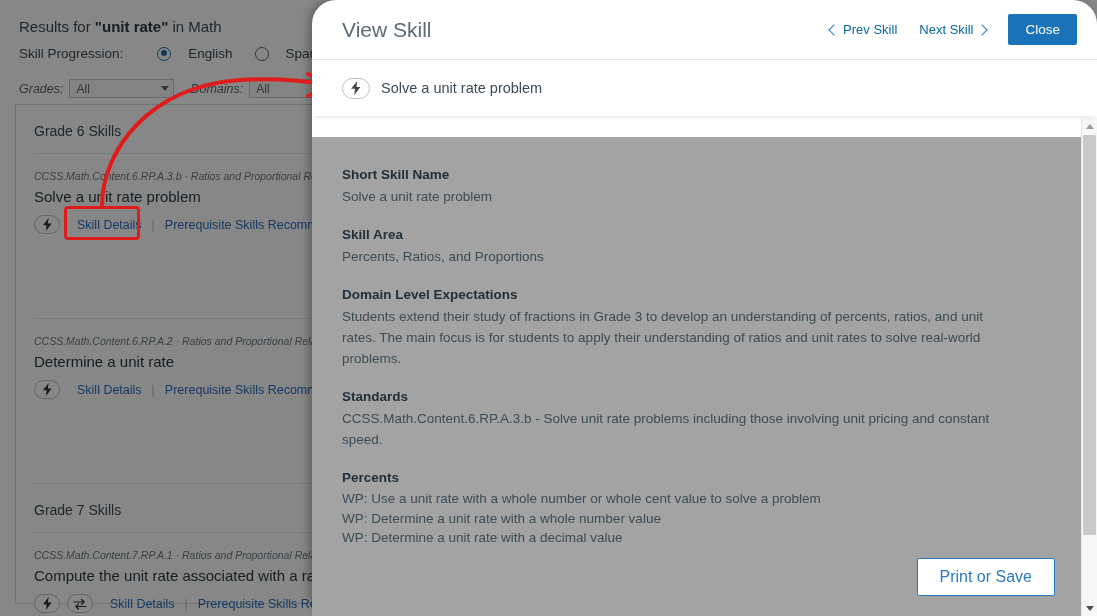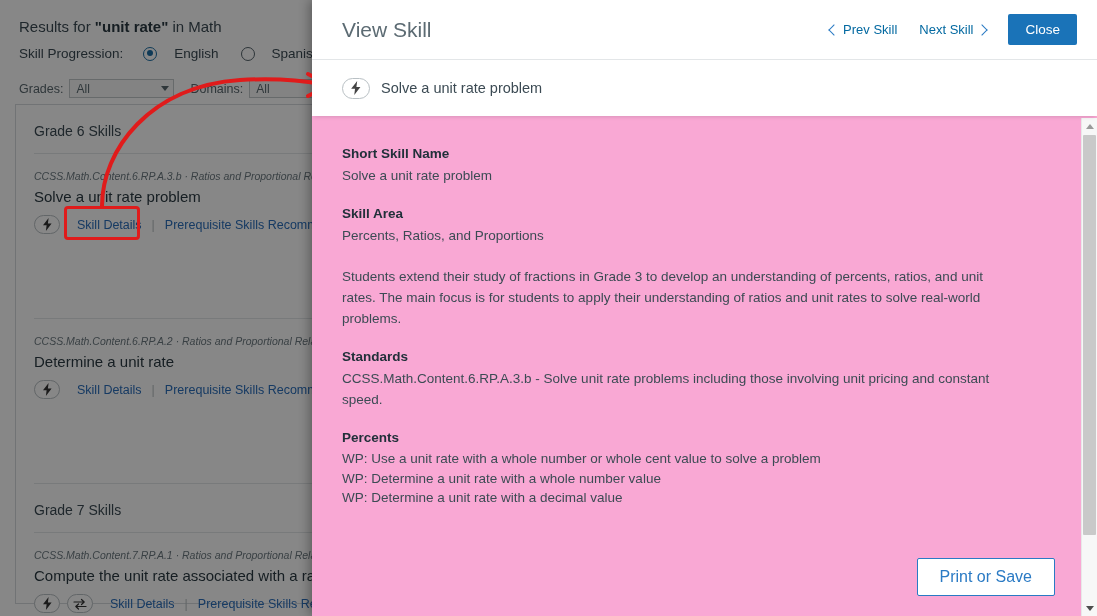--- a/index.html
+++ b/index.html
@@ -22,39 +22,39 @@
     position: absolute; left: 19px; top: 18px;
     font-size: 15px; color: #3c4b54; white-space: nowrap;
   }
   .results-title b { font-weight: bold; color: #2b3a42; }
 
   .prog-row {
     position: absolute; left: 19px; top: 46px;
     display: flex; align-items: center; gap: 0px;
     font-size: 13.5px; color: #3c4b54; white-space: nowrap;
   }
-  .prog-label { margin-right: 20px; }
+  .prog-label { margin-right: 34px; }
   .radio-item { display: flex; align-items: center; gap: 17px; margin-right: 22px; }
   .radio {
     width: 14px; height: 14px; border-radius: 50%;
     border: 1.5px solid #1d6fa5; box-sizing: border-box;
     display: inline-block; position: relative; background: transparent;
   }
   .radio.checked::after {
     content: ""; position: absolute; left: 2.5px; top: 2.5px;
     width: 6px; height: 6px; border-radius: 50%; background: #1d6fa5;
   }
   .radio.unchecked { border-color: #55636b; }
 
   .filters-row {
     position: absolute; left: 19px; top: 79px;
     display: flex; align-items: center;
     font-size: 12.5px; color: #5a686f; white-space: nowrap;
   }
-  .filter-label { margin-right: 6px; }
+  .filter-label { margin-right: 6px; font-style: italic; }
   .select-box {
     width: 105px; height: 19px;
     border: 1px solid #c3c8cb; background: #f7f8f8;
     display: flex; align-items: center; justify-content: space-between;
     padding: 0 4px 0 6px; box-sizing: border-box;
     font-size: 12px; color: #5a686f; margin-right: 16px;
   }
   .select-box .caret {
     width: 0; height: 0;
     border-left: 4px solid transparent; border-right: 4px solid transparent;
@@ -101,20 +101,21 @@
   }
 
   
   #modal {
     position: absolute; left: 312px; top: 0;
     width: 785px; height: 616px;
     background: #ffffff;
     box-shadow: -3px 0 10px rgba(0,0,0,0.30);
     display: flex; flex-direction: column;
     box-sizing: border-box;
+    border-radius: 24px;
   }
   .modal-header {
     height: 60px; flex: 0 0 60px;
     border-bottom: 1px solid #e3e6e8;
     display: flex; align-items: center;
     padding: 0 20px 0 30px; box-sizing: border-box;
   }
   .modal-title {
     font-size: 21px; color: #5c6b73; font-weight: normal;
     flex: 1;
@@ -148,21 +149,22 @@
     box-shadow: 0 3px 4px -2px rgba(0,0,0,0.13);
   }
   .skill-bar .pill-icon { width: 28px; height: 21px; margin-right: 11px; }
   .skill-bar-name { font-size: 14.5px; color: #3c4b54; }
 
   .modal-body {
     flex: 1 1 auto; position: relative;
     overflow: hidden;
     padding: 30px 48px 0 30px;
     box-sizing: border-box;
-    background: #f9a8d4;
+    background: #a3a3a3;
+    margin-top: 21px;
   }
   .sec { margin-bottom: 20px; }
   .sec-h {
     font-size: 13.5px; font-weight: bold; color: #22303a;
     margin-bottom: 4px;
   }
   .sec-p {
     font-size: 13.5px; color: #3c4b54; line-height: 21px;
     max-width: 672px;
   }
@@ -351,20 +353,21 @@
         <div class="sec-p">Solve a unit rate problem</div>
       </div>
 
       <div class="sec">
         <div class="sec-h">Skill Area</div>
         <div class="sec-p">Percents, Ratios, and Proportions</div>
       </div>
 
 
       <div class="sec">
+        <div class="sec-h">Domain Level Expectations</div>
         <div class="sec-p">Students extend their study of fractions in Grade 3 to develop an understanding of percents, ratios, and unit rates. The main focus is for students to apply their understanding of ratios and unit rates to solve real-world problems.</div>
       </div>
 
       <div class="sec">
         <div class="sec-h">Standards</div>
         <div class="sec-p">CCSS.Math.Content.6.RP.A.3.b - Solve unit rate problems including those involving unit pricing and constant speed.</div>
       </div>
 
       <div class="sec">
         <div class="sec-h">Percents</div>

